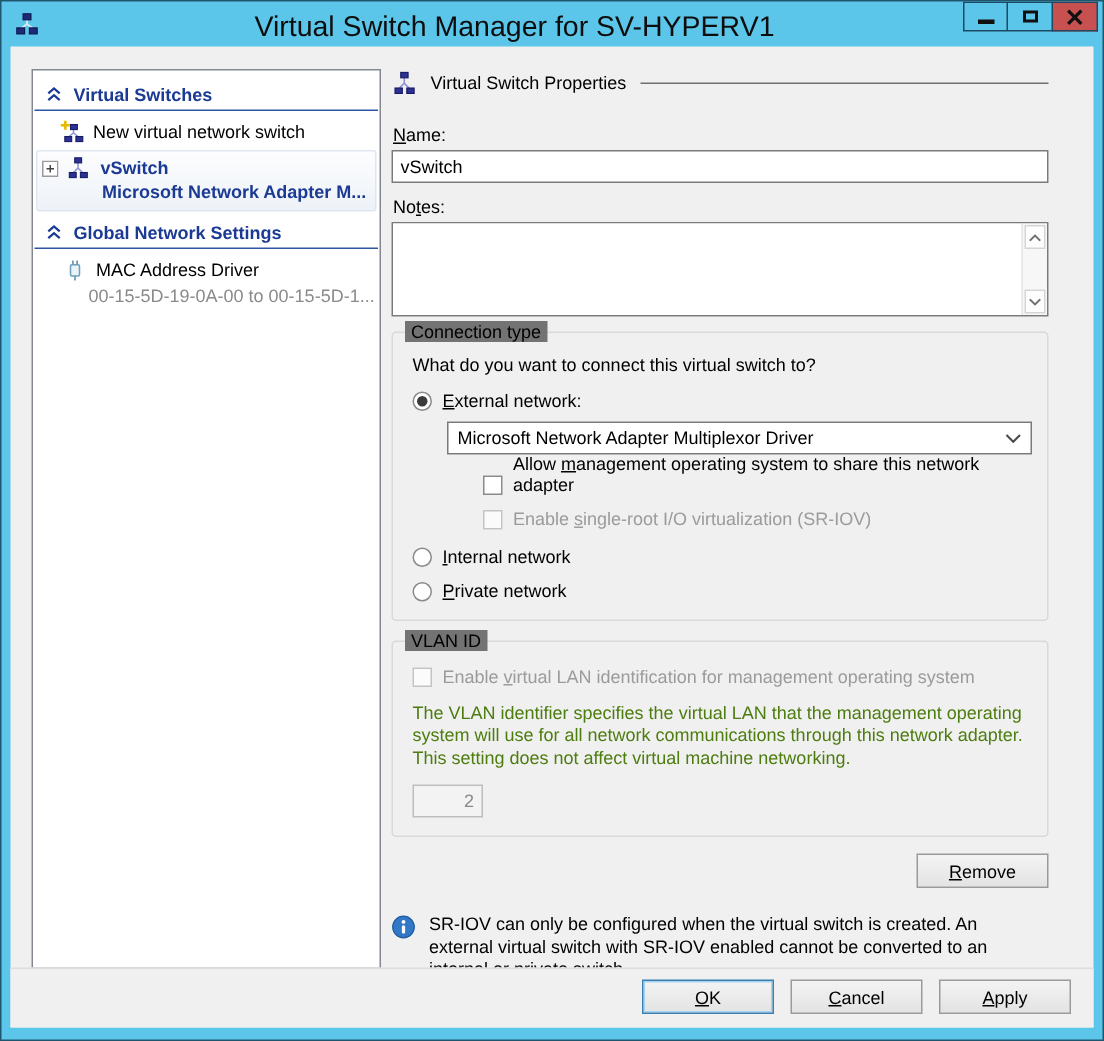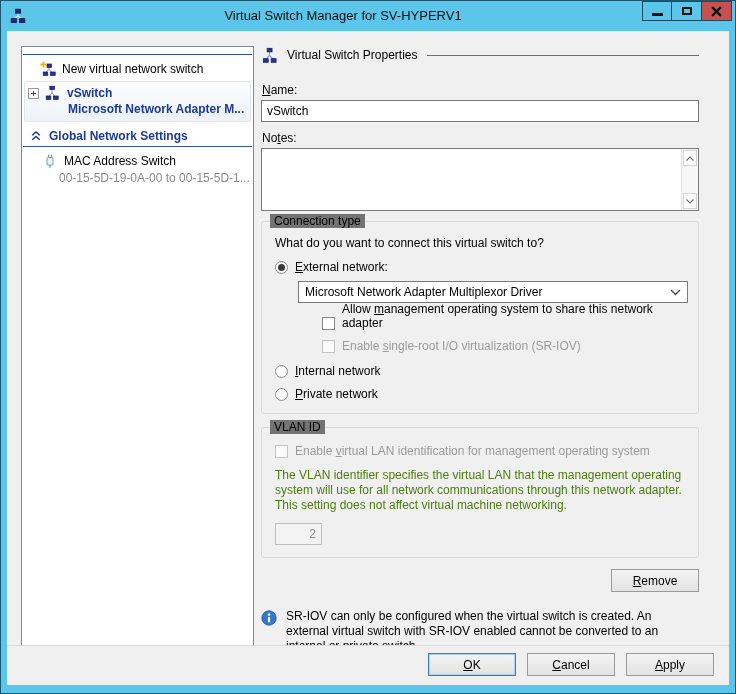--- a/index.html
+++ b/index.html
@@ -4,21 +4,21 @@
 <style>
   * { box-sizing: border-box; }
   body { margin:0; background:#ffffff; font-family:"Liberation Sans", sans-serif; font-size:12px; color:#000; }
   u { text-decoration: underline; }
 
   .window { position:relative; width:736px; height:694px; background:#5bc6ea; border:1px solid #1f566f; overflow:hidden; }
 
   
   .titlebar { position:absolute; top:0; left:0; right:0; height:30px; }
   .app-icon { position:absolute; left:9px; top:7px; width:16px; height:16px; }
-  .window-title { position:absolute; left:60px; right:110px; top:7px; text-align:center; font-size:13px; color:#0d0d0d; white-space:nowrap; overflow:hidden; }
+  .window-title { position:absolute; left:60px; right:110px; top:7px; text-align:center; font-size:19px; color:#0d0d0d; white-space:nowrap; overflow:hidden; }
   .win-controls { position:absolute; top:0; right:3px; display:flex; }
   .winbtn { width:30px; height:20px; border:1px solid #1e4962; border-left:none; display:flex; align-items:center; justify-content:center; cursor:default; }
   .winbtn:first-child { border-left:1px solid #1e4962; }
   .winbtn.close { background:#c75050; }
   .glyph-min { width:11px; height:3px; background:#101010; margin-top:7px; }
   .glyph-max { width:10px; height:8px; border:2px solid #101010; background:transparent; }
 
   
   .content { position:absolute; left:6px; right:6px; top:30px; bottom:8px; background:#f0f0f0; }
 
@@ -105,20 +105,26 @@
           <path d="M1 1 L9 9 M9 1 L1 9" stroke="#101010" stroke-width="2"></path>
         </svg>
       </div>
     </div>
   </div>
 
   <div class="content">
 
     <div class="sidebar">
 
+      <div class="tree-header">
+        <svg width="10" height="10" viewBox="0 0 10 10">
+          <path d="M1.2 4.3 L5 1 L8.8 4.3 M1.2 8.8 L5 5.5 L8.8 8.8" fill="none" stroke="#1b3a93" stroke-width="1.5"></path>
+        </svg>
+        <span>Virtual Switches</span>
+      </div>
       <div class="tree-rule"></div>
 
       <div class="tree-item">
         <svg width="16" height="16" viewBox="0 0 16 16">
           <path d="M9 5 L9 8.5 M9 8.5 L5.5 11.5 M9 8.5 L12.5 11.5" stroke="#8c93d8" stroke-width="1" fill="none"></path>
           <rect x="7" y="3" width="4.6" height="3.4" fill="#2d3192" stroke="#151a63" stroke-width="0.7"></rect>
           <rect x="3.2" y="11" width="4.6" height="3.4" fill="#2d3192" stroke="#151a63" stroke-width="0.7"></rect>
           <rect x="10.6" y="11" width="4.6" height="3.4" fill="#2d3192" stroke="#151a63" stroke-width="0.7"></rect>
           <path d="M3.5 0.5 V6.5 M0.5 3.5 H6.5" stroke="#e9b800" stroke-width="1.8"></path>
         </svg>
@@ -148,21 +154,21 @@
         </svg>
         <span>Global Network Settings</span>
       </div>
       <div class="tree-rule"></div>
 
       <div class="tree-item mac-item">
         <svg width="16" height="16" viewBox="0 0 16 16">
           <rect x="5" y="4.5" width="6" height="7.5" rx="1" fill="#e8f3fa" stroke="#6f9dbb" stroke-width="1"></rect>
           <path d="M6.6 4.5 V1.6 M9.4 4.5 V1.6 M8 12 V15" stroke="#6f9dbb" stroke-width="1.2"></path>
         </svg>
-        <span>MAC Address Switch</span>
+        <span>MAC Address Driver</span>
       </div>
       <div class="mac-sub">00-15-5D-19-0A-00 to 00-15-5D-1...</div>
     </div>
 
     <div class="main">
 
       <div class="section-header">
         <svg width="17" height="17" viewBox="0 0 16 16">
           <path d="M8 4 L8 8 M8 8 L4.5 11.5 M8 8 L11.5 11.5" stroke="#8c93d8" stroke-width="1" fill="none"></path>
           <rect x="5.8" y="1.2" width="4.6" height="3.4" fill="#2d3192" stroke="#151a63" stroke-width="0.7"></rect>

